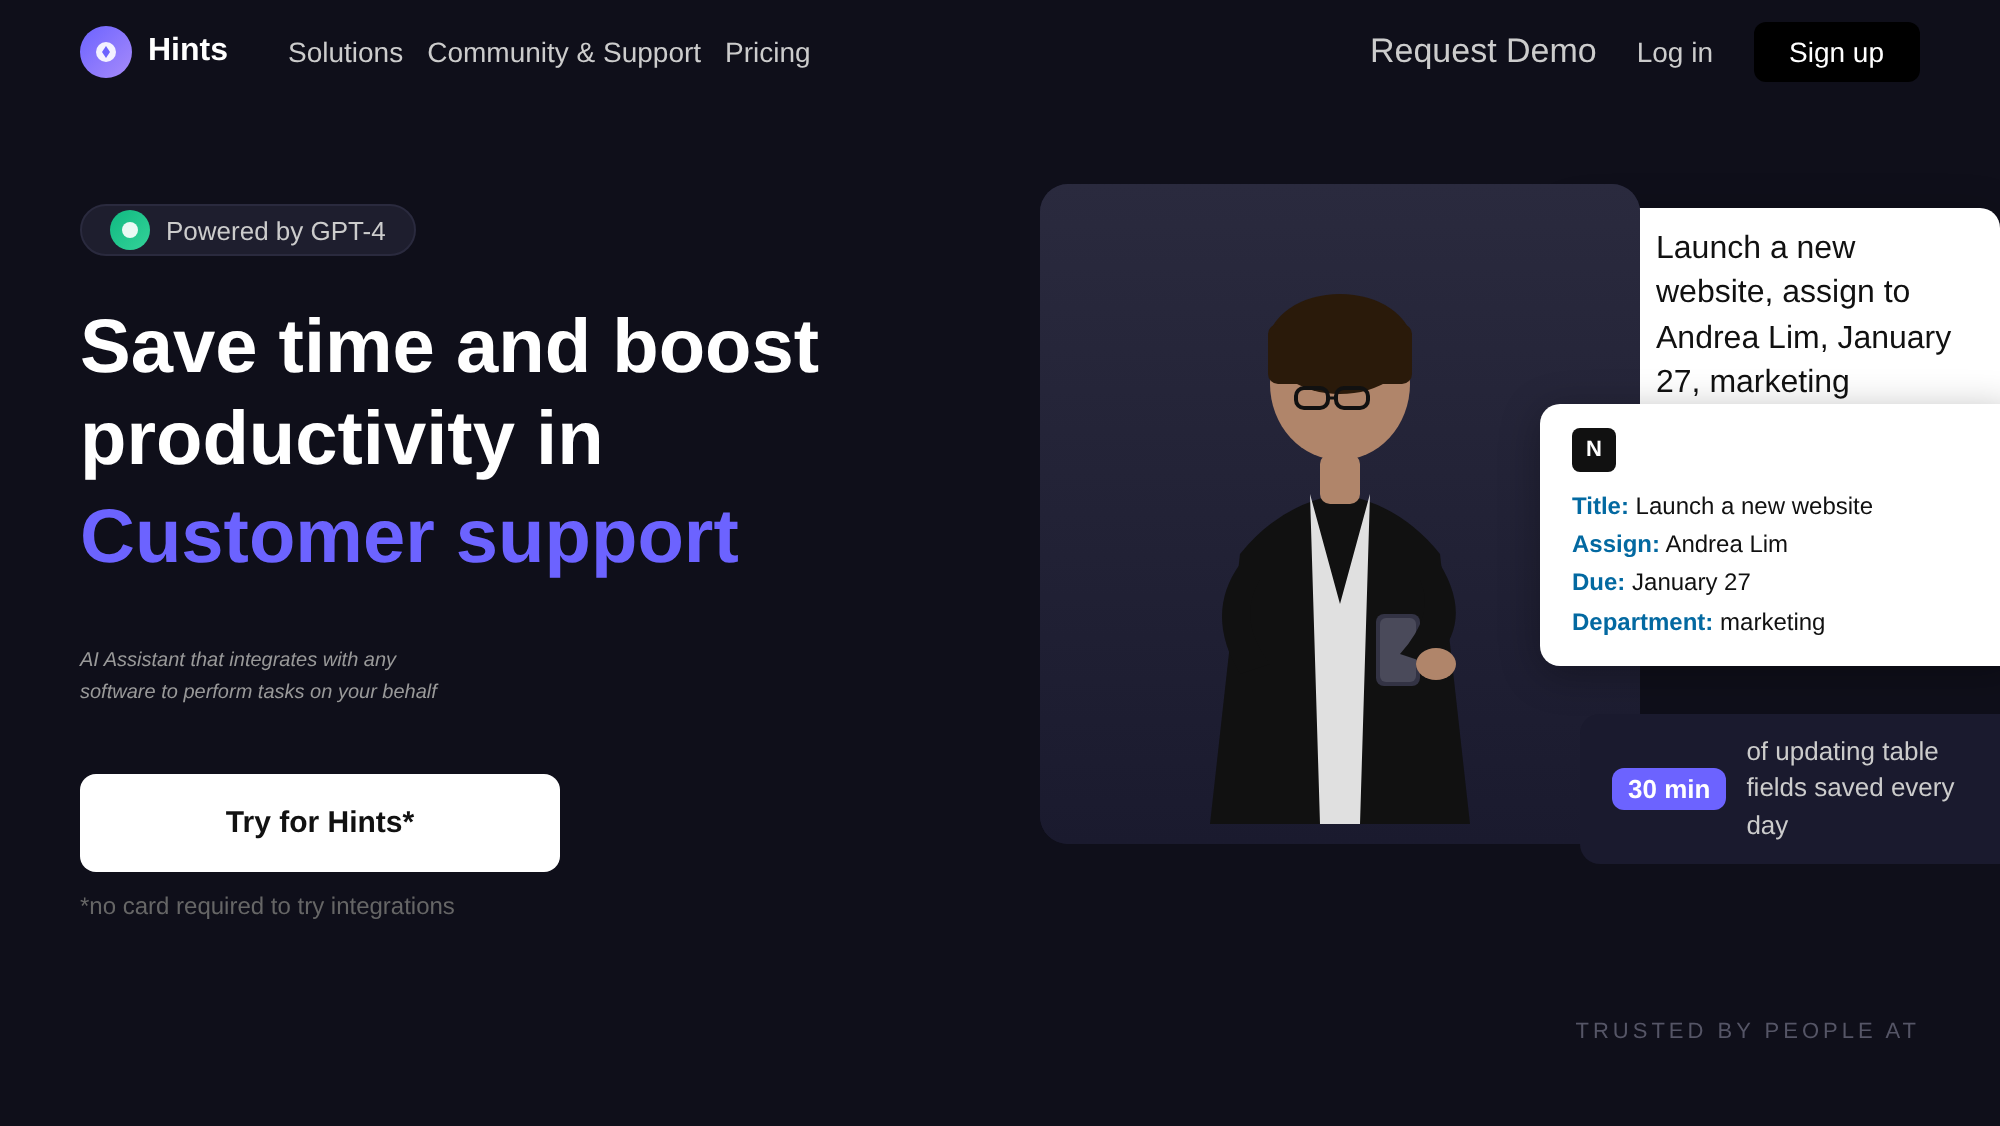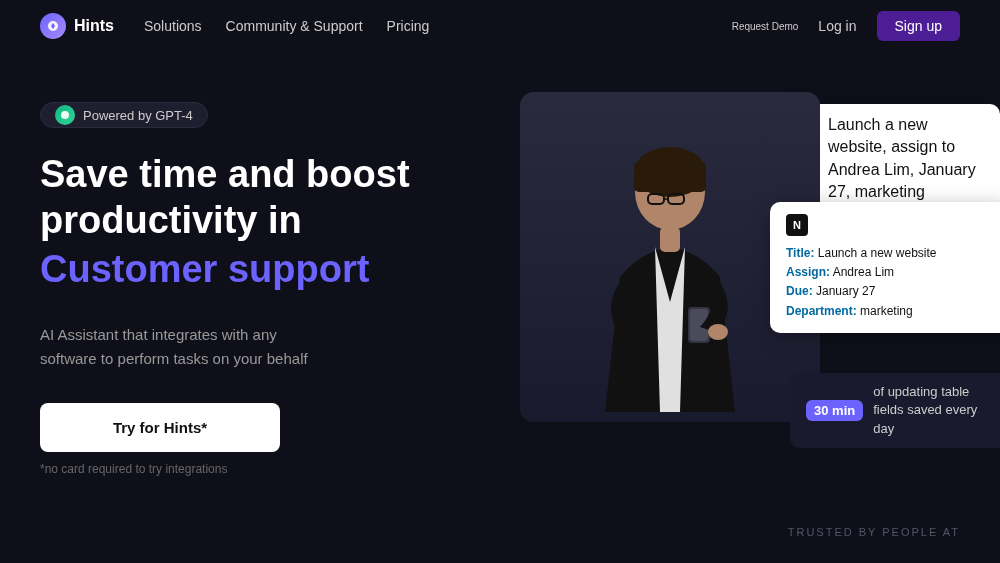--- a/index.html
+++ b/index.html
@@ -46,51 +46,51 @@
 
     .nav-logo-text {
       font-size: 16px;
       font-weight: 600;
       color: #ffffff;
     }
 
     .nav-links {
       display: flex;
       align-items: center;
-      gap: 24px;
+      gap: 12px;
       flex: 1;
     }
 
     .nav-link {
       font-size: 14px;
       color: #cccccc;
       cursor: pointer;
       text-decoration: none;
     }
 
     .nav-right {
       display: flex;
       align-items: center;
       gap: 20px;
     }
 
     .nav-request-demo {
-      font-size: 10px;
+      font-size: 17px;
       color: #cccccc;
       cursor: pointer;
     }
 
     .nav-login {
       font-size: 14px;
       color: #cccccc;
       cursor: pointer;
     }
 
     .nav-signup {
-      background: #4c1d95;
+      background: #000000;
       color: #ffffff;
       font-size: 14px;
       font-weight: 500;
       padding: 7px 18px;
       border-radius: 6px;
       cursor: pointer;
       border: none;
     }
 
     
@@ -145,25 +145,26 @@
 
     .hero-highlight {
       font-size: 38px;
       font-weight: 700;
       color: #6c63ff;
       line-height: 1.2;
       margin-bottom: 30px;
     }
 
     .hero-subtext {
-      font-size: 15px;
+      font-size: 10px;
       color: #999999;
       line-height: 1.6;
       margin-bottom: 32px;
       max-width: 360px;
+      font-style: italic;
     }
 
     .try-btn {
       display: block;
       width: 240px;
       padding: 16px;
       background: #ffffff;
       color: #111111;
       font-size: 15px;
       font-weight: 600;

